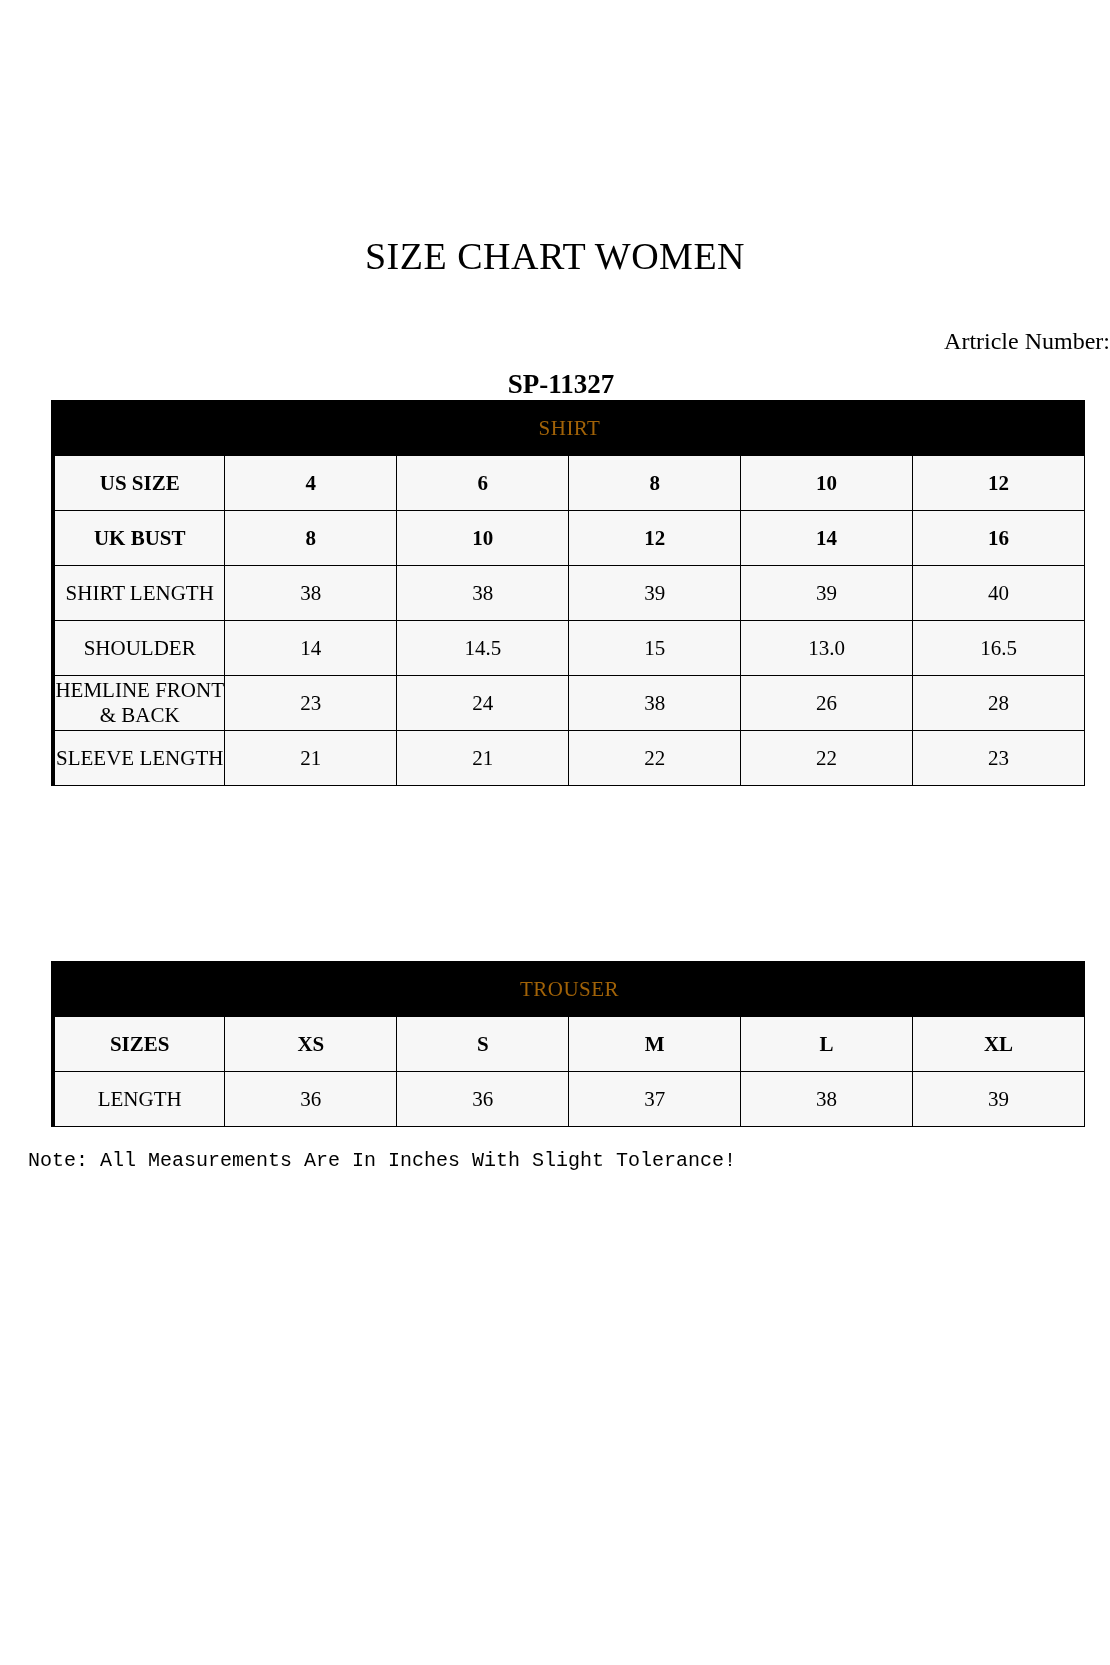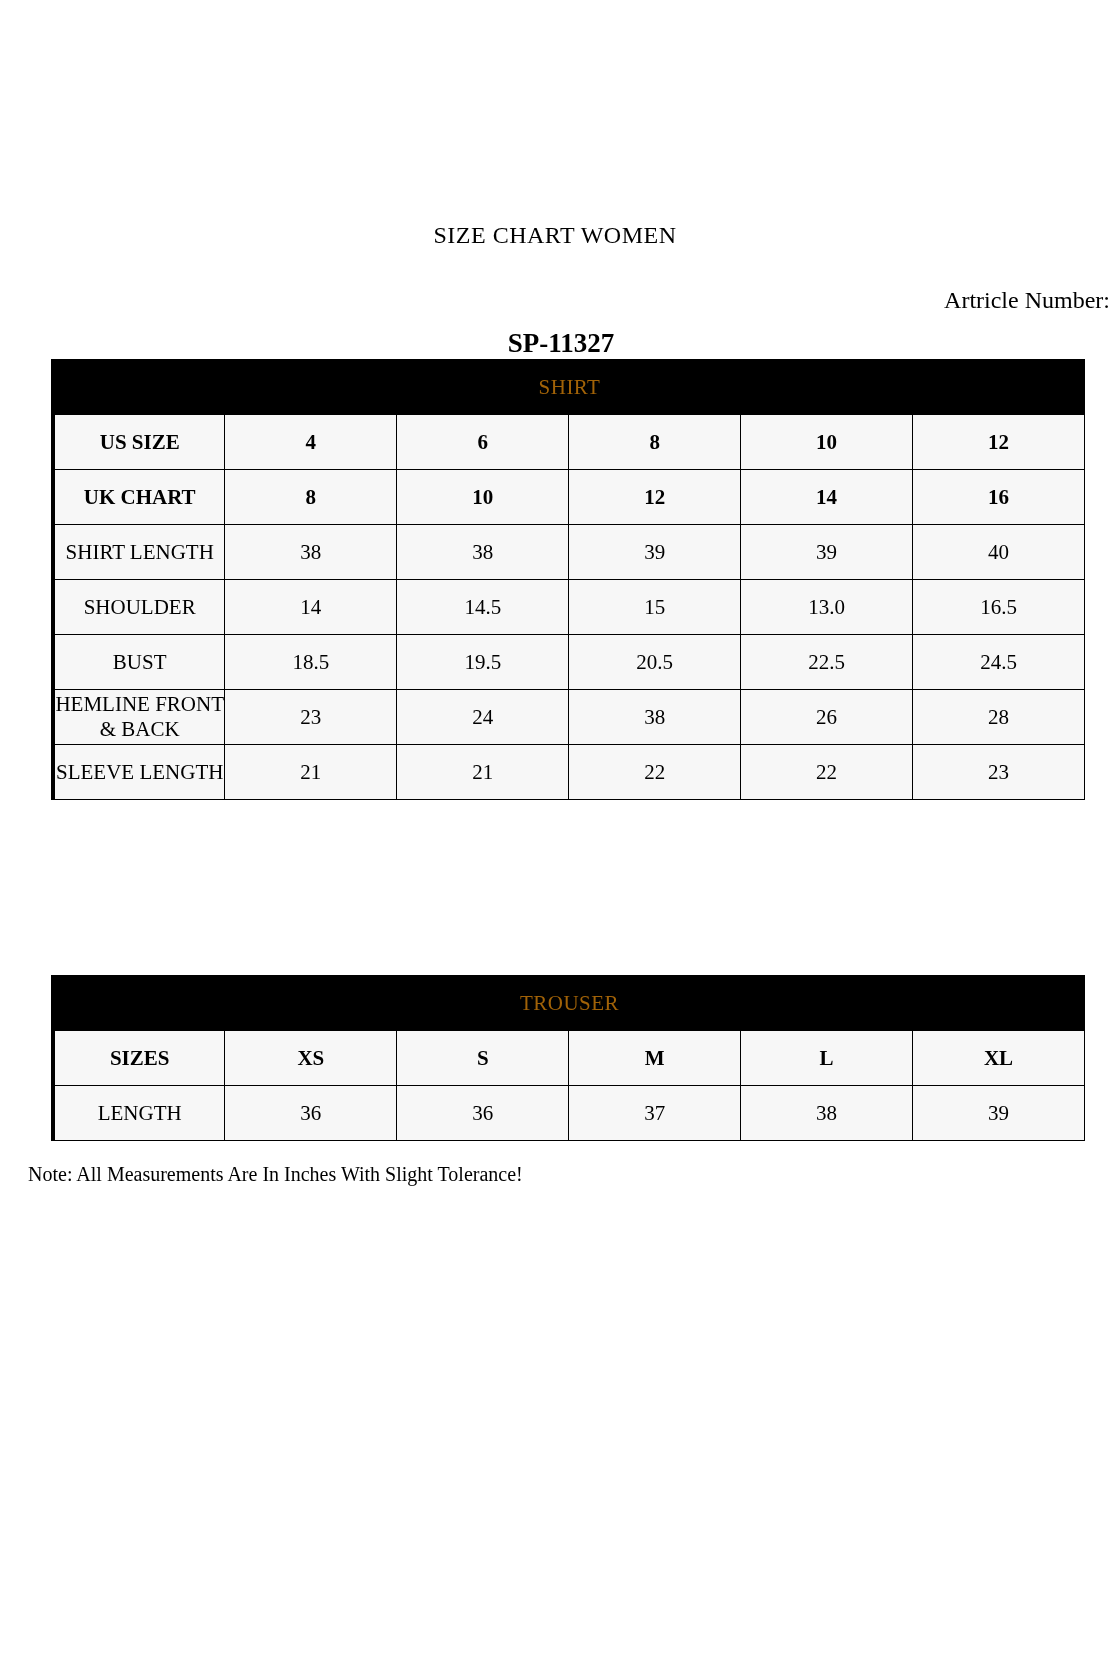--- a/index.html
+++ b/index.html
@@ -17,23 +17,23 @@
   .page {
     position: absolute;
     left: 0;
     top: 0;
     width: 1110px;
     height: 1665px;
     background: #ffffff;
   }
   .title {
     text-align: center;
-    font-size: 24px;
+    font-size: 38px;
     letter-spacing: 0.5px;
-    margin: 0;
+    margin: 12px;
     padding-top: 222px;
     font-weight: normal;
     font-family: "Liberation Serif", serif;
   }
   .subtitle {
     text-align: right;
     font-size: 24px;
     margin: 0;
     padding-top: 38px;
     font-weight: normal;
@@ -91,20 +91,21 @@
   .col-left-thick {
     border-left: 4px solid #000000 !important;
   }
   .spacer {
     height: 175px;
   }
   .note {
     padding-left: 28px;
     padding-top: 22px;
     font-size: 20px;
+    font-family: Liberation Mono, monospace;
   }
   .first-row td { border-top: 4px solid #000000; }
   .last-row td { border-bottom: 4px solid #000000; }
 </style>
 </head>
 <body>
 
 <div class="page">
 
   <h1 class="title">SIZE CHART WOMEN</h1>
@@ -119,21 +120,21 @@
         </tr>
         <tr class="bold">
           <td class="label col-left-thick">US SIZE</td>
           <td>4</td>
           <td>6</td>
           <td>8</td>
           <td>10</td>
           <td>12</td>
         </tr>
         <tr class="bold thickdiv">
-          <td class="label col-left-thick">UK CHART</td>
+          <td class="label col-left-thick">UK BUST</td>
           <td>8</td>
           <td>10</td>
           <td>12</td>
           <td>14</td>
           <td>16</td>
         </tr>
         <tr>
           <td class="label col-left-thick">SHIRT LENGTH</td>
           <td>38</td>
           <td>38</td>
@@ -143,28 +144,20 @@
         </tr>
         <tr>
           <td class="label col-left-thick">SHOULDER</td>
           <td>14</td>
           <td>14.5</td>
           <td>15</td>
           <td>13.0</td>
           <td>16.5</td>
         </tr>
         <tr>
-          <td class="label col-left-thick">BUST</td>
-          <td>18.5</td>
-          <td>19.5</td>
-          <td>20.5</td>
-          <td>22.5</td>
-          <td>24.5</td>
-        </tr>
-        <tr>
           <td class="label col-left-thick">HEMLINE FRONT &amp; BACK</td>
           <td>23</td>
           <td>24</td>
           <td>38</td>
           <td>26</td>
           <td>28</td>
         </tr>
         <tr class="last-row">
           <td class="label col-left-thick">SLEEVE LENGTH</td>
           <td>21</td>

